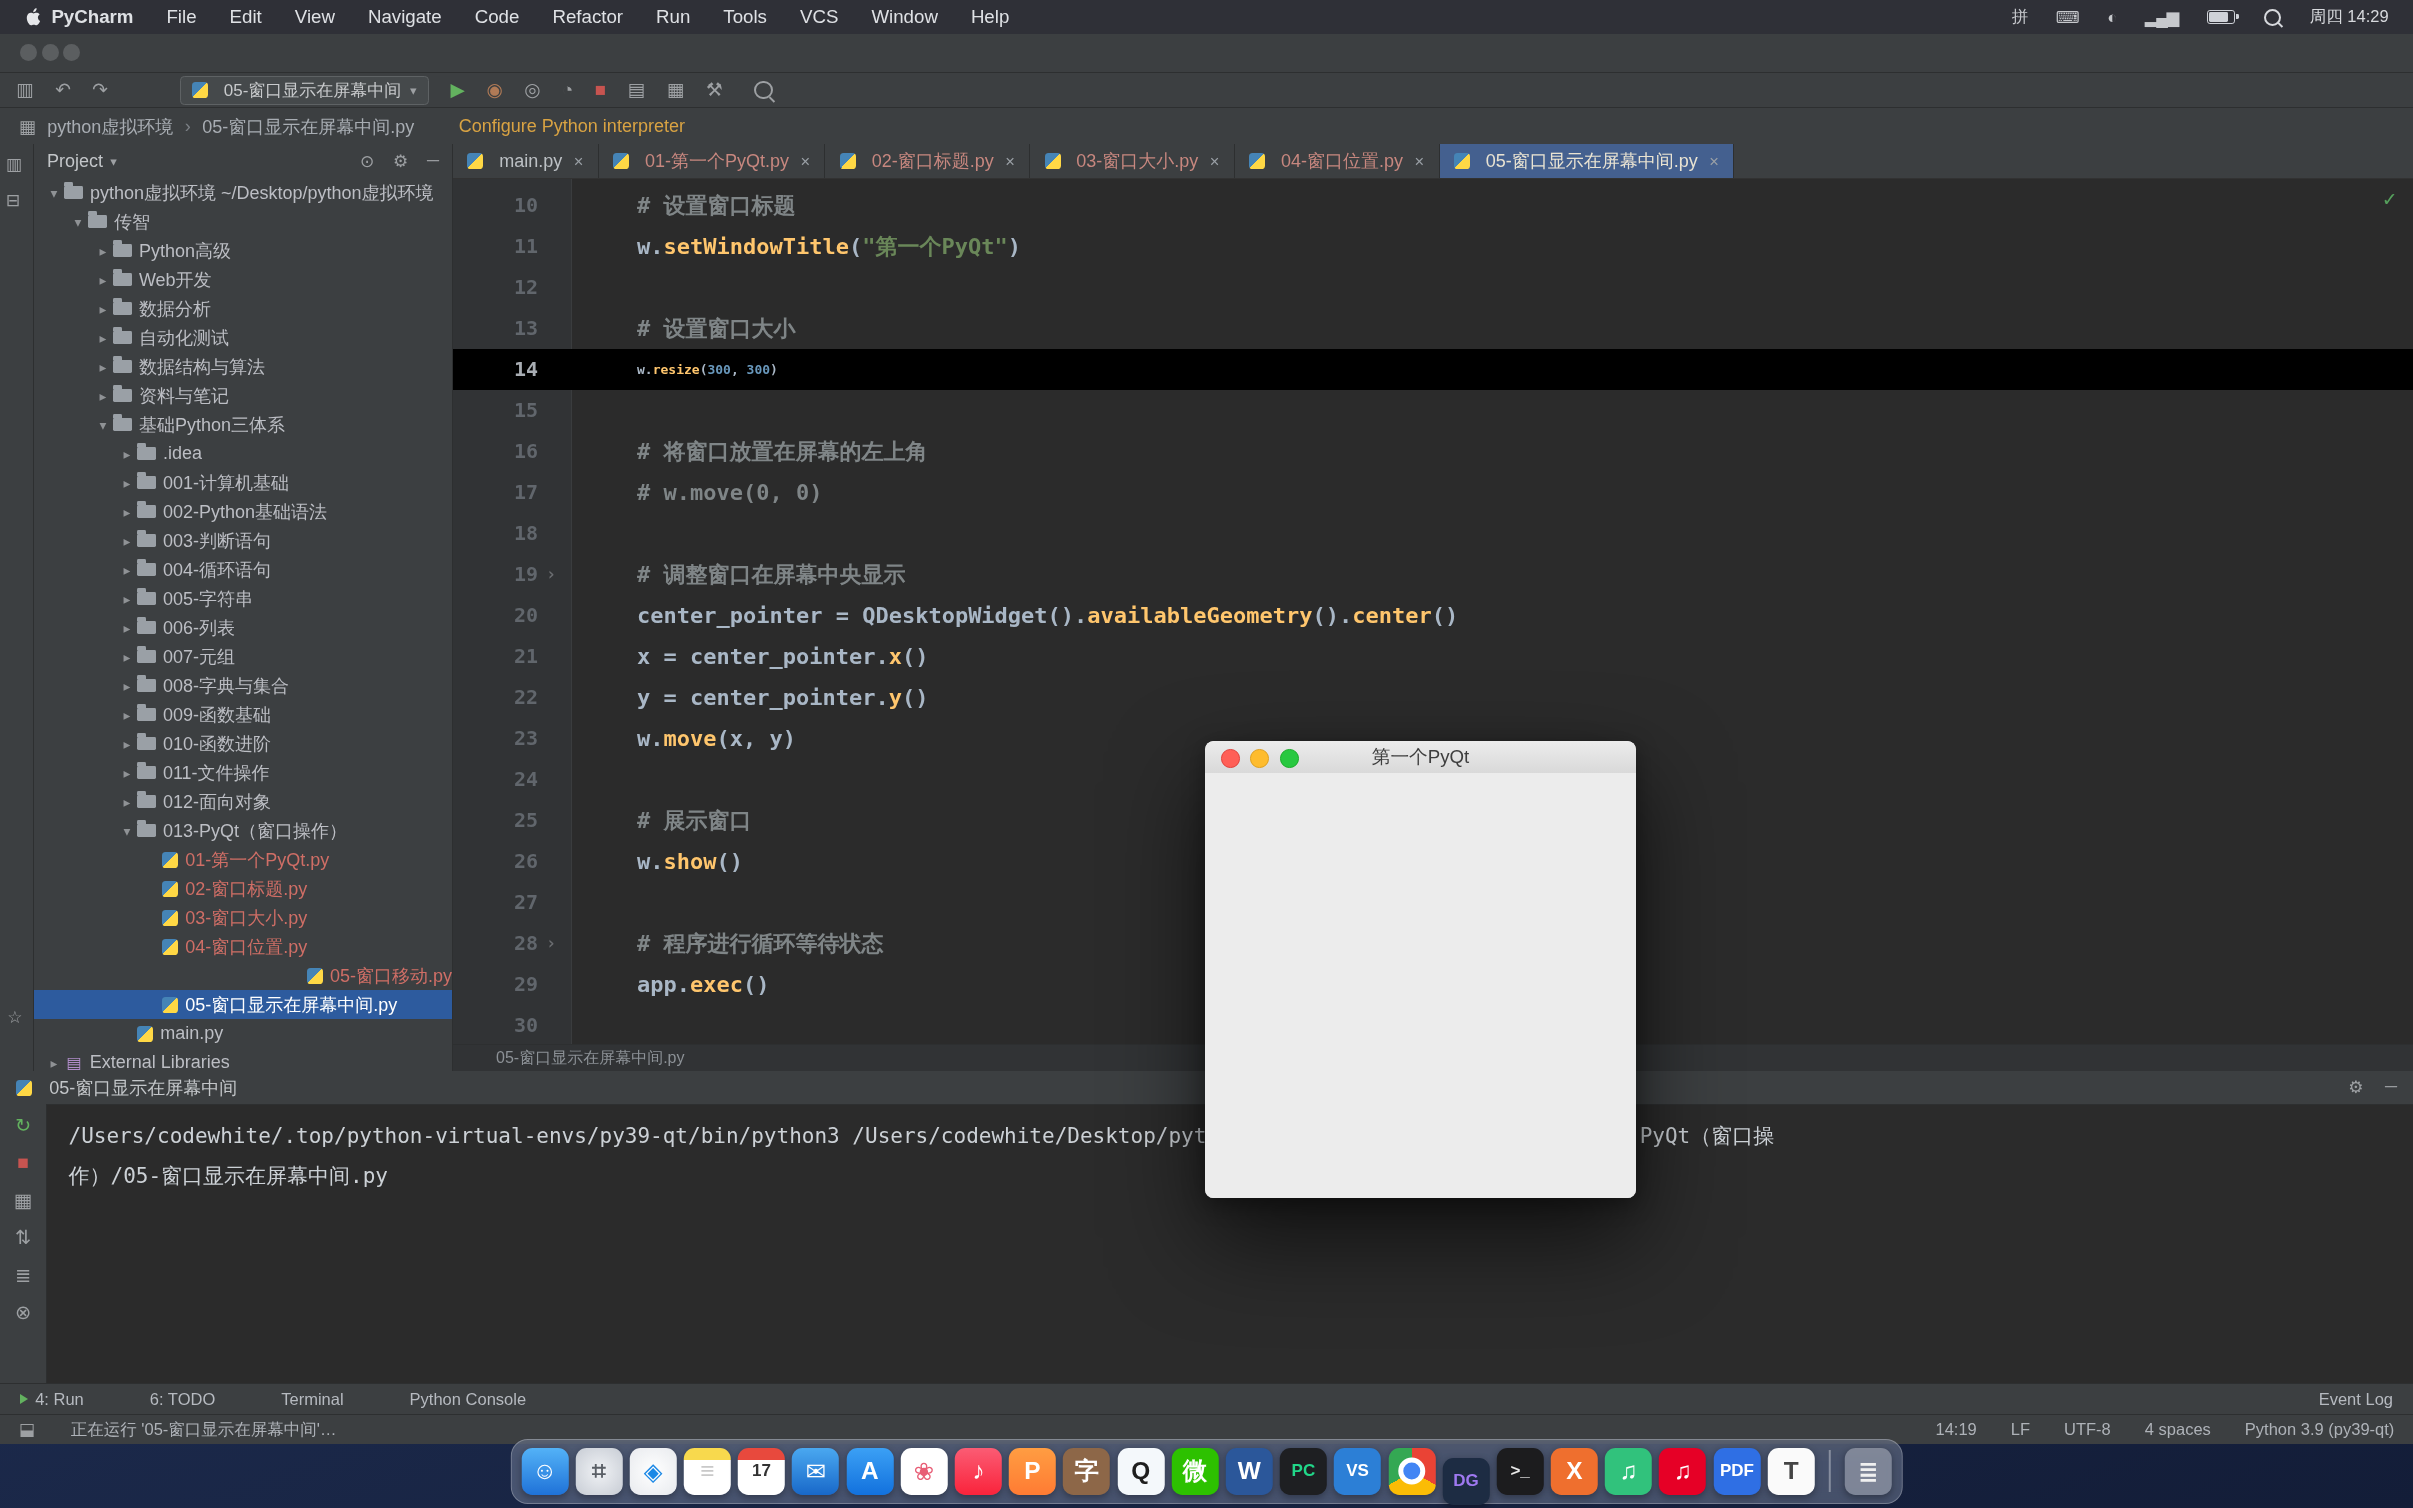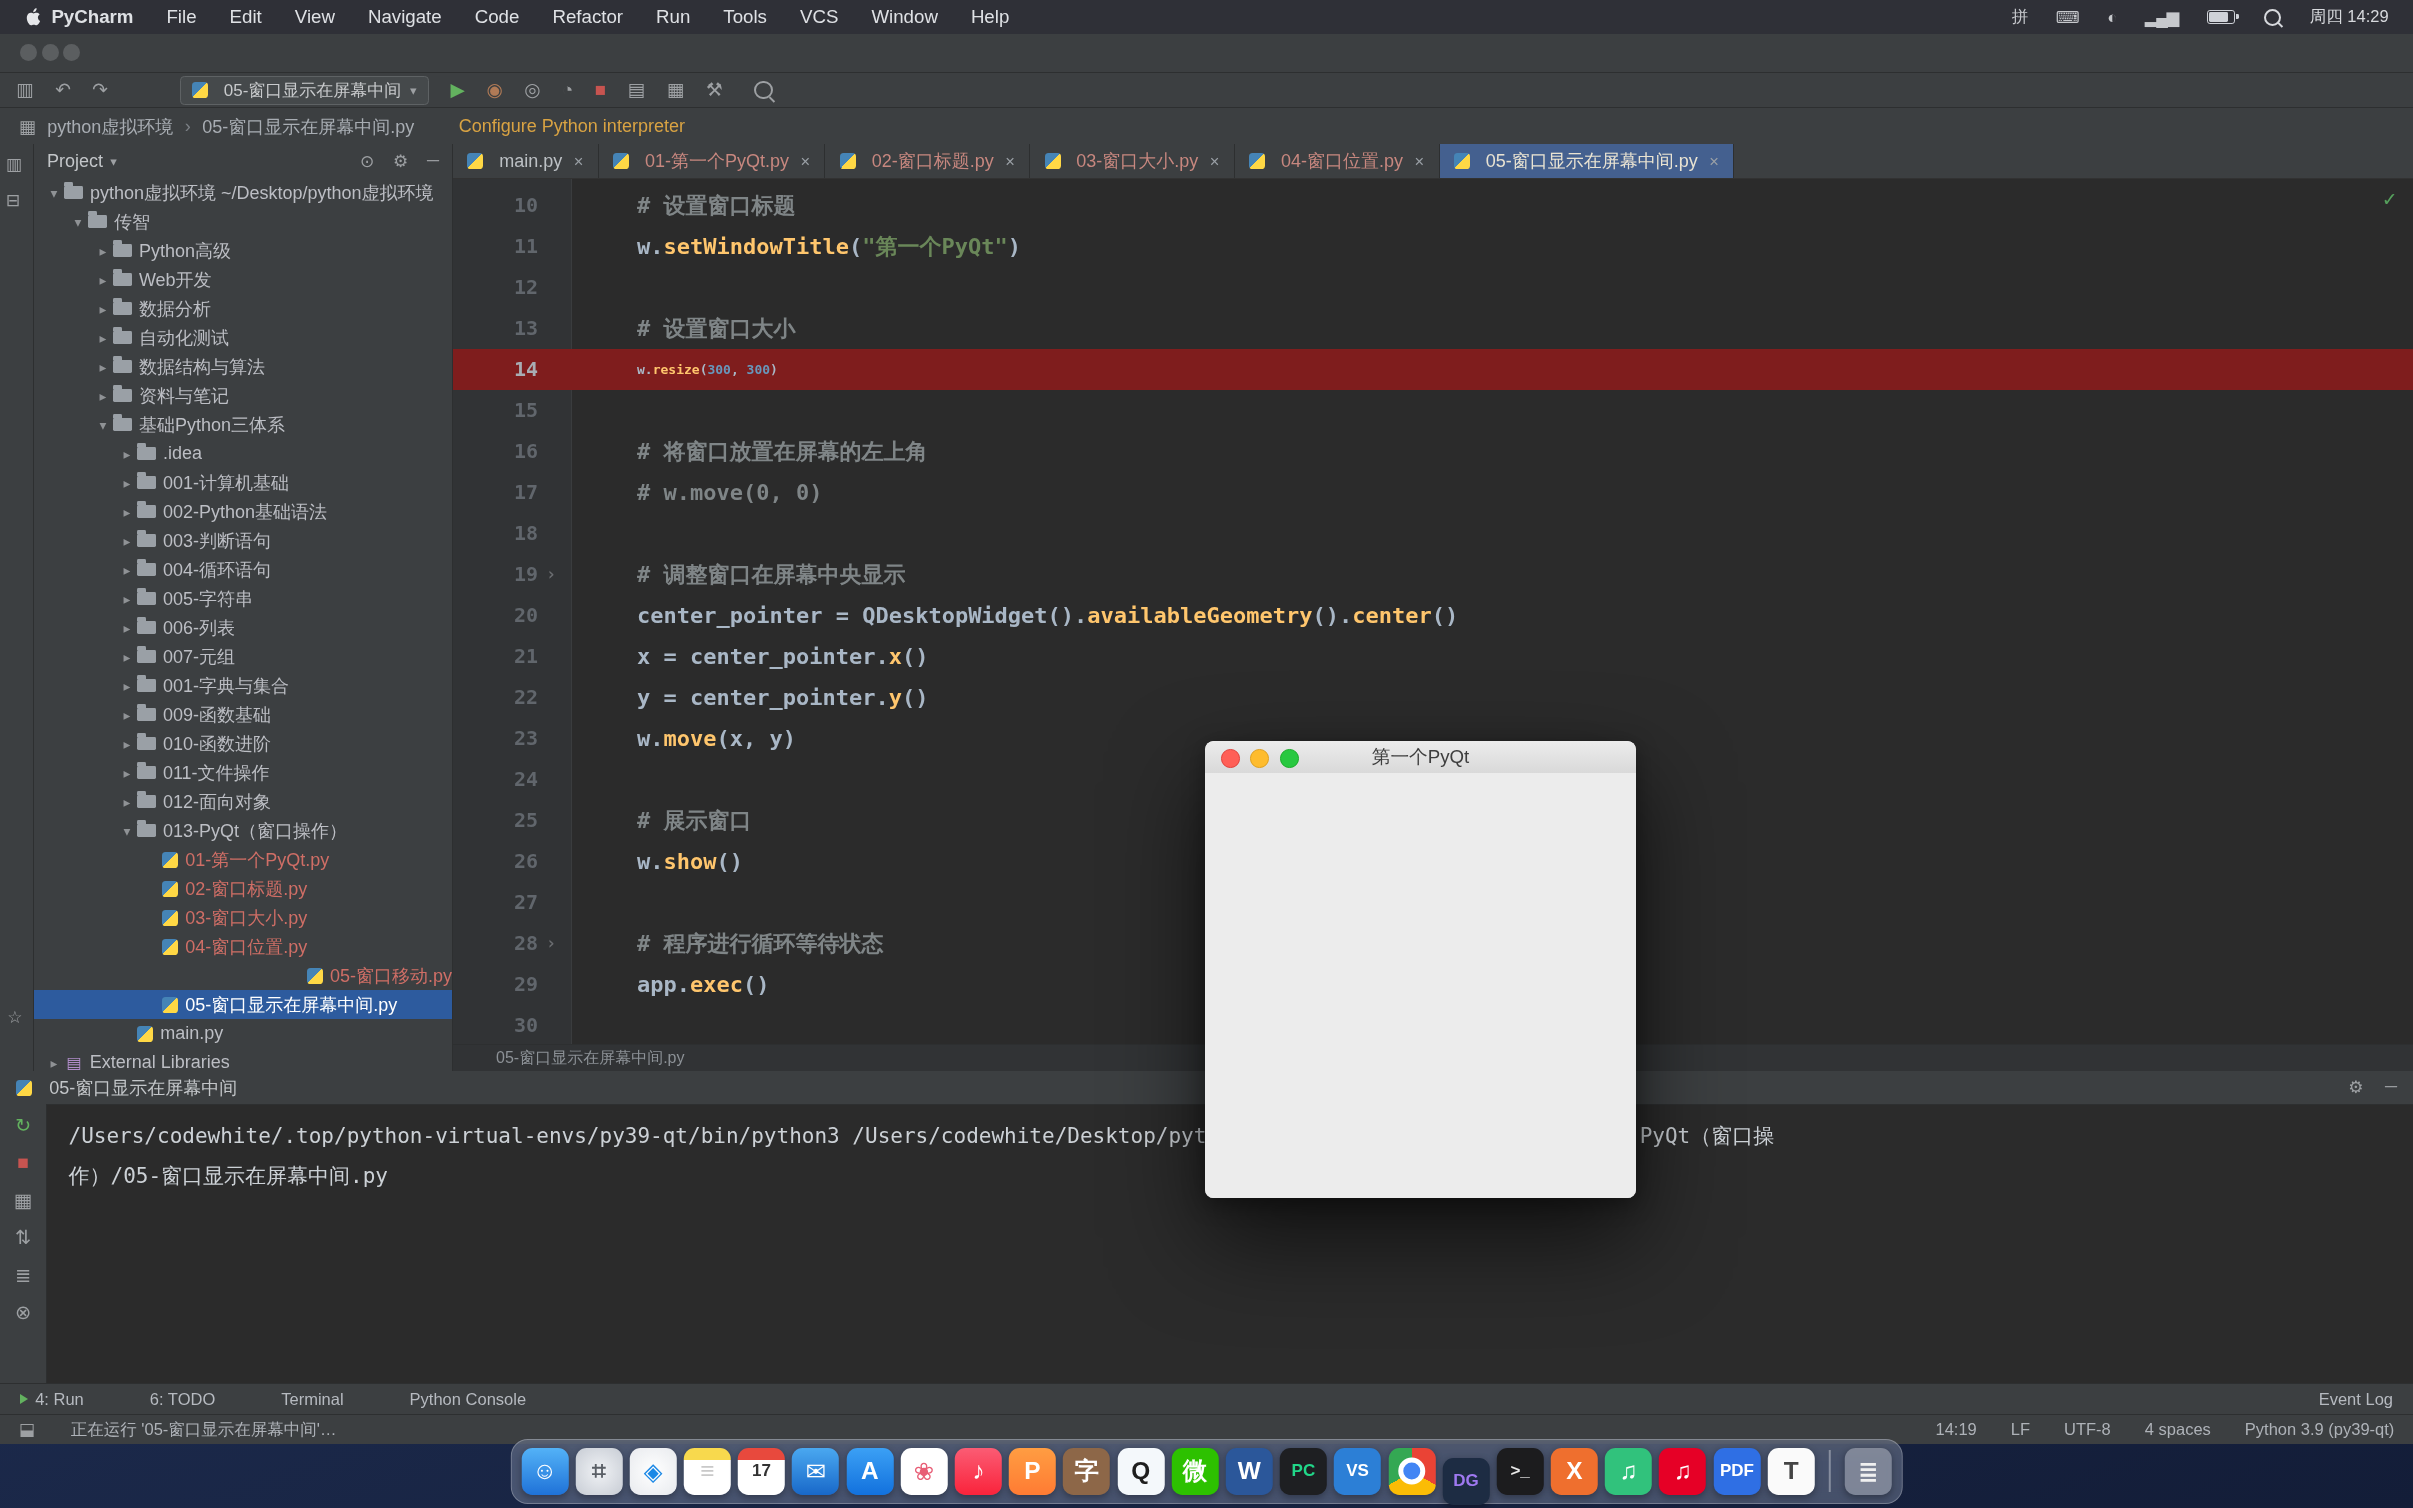--- a/index.html
+++ b/index.html
@@ -70,21 +70,21 @@
   .tab.plain .tab-label{color:#bcc0c4;}
   .tab.active{background:#44608f;}
   .tab.active .tab-label{color:#e9e3d2;}
   .tab-close{color:#9aa0a6;font-size:16.5px;margin-left:2.9px;}
 
   .editor{flex:1;position:relative;background:#2b2b2b;overflow:hidden;
     font-family:"DejaVu Sans Mono","Liberation Mono",monospace;font-size:22px;}
   .gutter-bg{position:absolute;left:0;top:0;bottom:0;width:118px;background:#313335;border-right:0.7px solid #3a3c3e;}
   .elines{position:absolute;left:0;top:5.7px;right:0;}
   .eline{height:41px;line-height:41px;position:relative;white-space:pre;font-weight:bold;}
-  .eline.caret{background:#7f1d1d;}
+  .eline.caret{background:#000000;}
   .eline .ln{position:absolute;left:0;top:0;width:85px;text-align:right;color:#61666c;font-size:20px;}
   .eline.caret .ln{color:#a8adb3;}
   .eline .fold{position:absolute;left:93px;color:#6a6d70;font-size:17px;}
   .eline .code{position:absolute;left:184px;top:0;}
   .tk-pl{color:#a9b7c6}.tk-cm{color:#7f8587}.tk-fn{color:#ffc66d}.tk-st{color:#6a8759}.tk-nu{color:#6897bb}
   .inspect-ok{position:absolute;top:7.2px;right:17px;color:#55a05c;font-size:21.5px;}
 
   .ed-breadcrumb{height:26px;background:#313335;border-top:0.7px solid #2d2f30;display:flex;align-items:center;
     padding-left:43px;font-size:16px;color:#8c9196;}
 
@@ -313,21 +313,21 @@
               <span class="t-label">006-列表</span>
             </div>
             <div class="tree-row" style="padding-left: 83px;">
               <span class="t-arrow">▸</span>
               <span class="ic-folder"></span>
               <span class="t-label">007-元组</span>
             </div>
             <div class="tree-row" style="padding-left: 83px;">
               <span class="t-arrow">▸</span>
               <span class="ic-folder"></span>
-              <span class="t-label">001-字典与集合</span>
+              <span class="t-label">008-字典与集合</span>
             </div>
             <div class="tree-row" style="padding-left: 83px;">
               <span class="t-arrow">▸</span>
               <span class="ic-folder"></span>
               <span class="t-label">009-函数基础</span>
             </div>
             <div class="tree-row" style="padding-left: 83px;">
               <span class="t-arrow">▸</span>
               <span class="ic-folder"></span>
               <span class="t-label">010-函数进阶</span>

